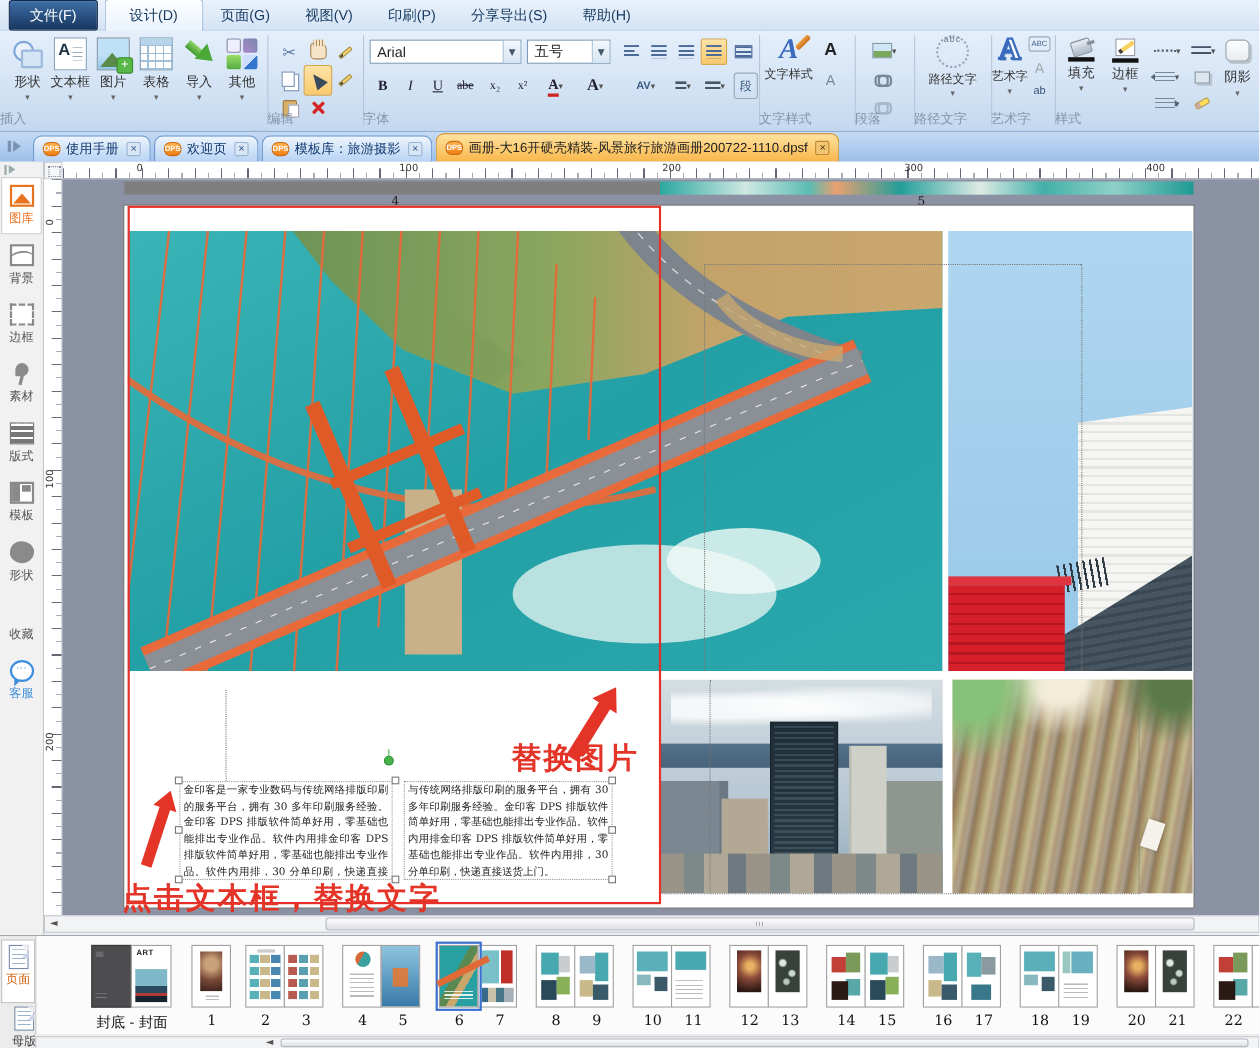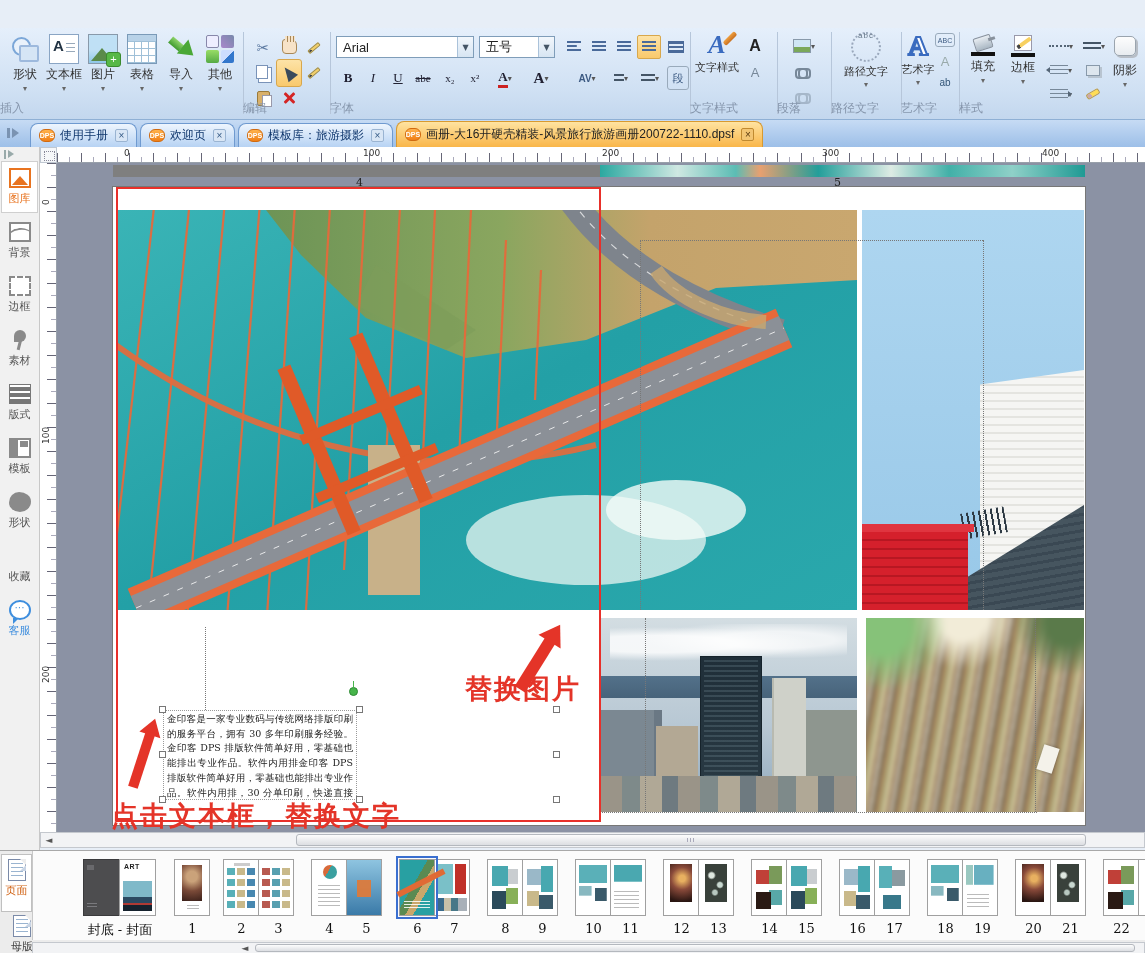--- a/index.html
+++ b/index.html
@@ -246,20 +246,29 @@
   .t-wide3:after{inset:5px 3px 6px 3px;background:linear-gradient(#68b0c0 0 0) 100% 0/70% 45% no-repeat,linear-gradient(#9ac8c0 0 0) 0 0/26% 45% no-repeat,repeating-linear-gradient(180deg,#bbb 0 1px,transparent 1px 4px) 10% 100%/80% 35% no-repeat}
   .t-photo1:after{inset:4px 6px 13px 6px;background:radial-gradient(circle at 55% 38%,#e8b060 0 12%,#8a4a3a 42%,#2a1612 88%)}
   .t-photo2:after{inset:4px 6px 13px 6px;background:radial-gradient(circle at 30% 30%,#dfe8e0 0 8%,transparent 14%),radial-gradient(circle at 68% 55%,#c8d8d0 0 9%,transparent 15%),radial-gradient(circle at 45% 75%,#b8c8c0 0 7%,transparent 12%),#39413b}
   .t-cut{border-right:none;width:30px}
 </style>
 </head>
 <body>
 
 <div id="app">
 
+  <div id="menubar">
+      <div class="menu-item file">文件(F)</div>
+      <div class="menu-item active">设计(D)</div>
+      <div class="menu-item">页面(G)</div>
+      <div class="menu-item">视图(V)</div>
+      <div class="menu-item">印刷(P)</div>
+      <div class="menu-item">分享导出(S)</div>
+      <div class="menu-item">帮助(H)</div>
+    </div>
 
   <div id="ribbon">
     <div class="rgroup" id="g-insert" style="left:0;width:243px">
       <div class="glabel">插入</div>
     <div class="bigbtn" style="left: 6px;">
           <div class="bb-icon bb-shapes"></div>
           <div class="bb-label">形状</div>
           <div class="bb-arrow">▾</div>
         </div>
         <div class="bigbtn" style="left: 45px;">
@@ -632,20 +641,21 @@
 
       <div class="photo" id="photo-mag">
         <div class="stripes"></div>
         <div class="tag"></div>
       </div>
 
       <div class="green-handle"></div>
 
       <div id="text-frame">
         <div class="tcol" id="tcol-left">金印客是一家专业数码与传统网络排版印刷的服务平台，拥有 30 多年印刷服务经验。金印客 DPS 排版软件简单好用，零基础也能排出专业作品。软件内用排金印客 DPS 排版软件简单好用，零基础也能排出专业作品。软件内用排，30 分单印刷，快递直接送货上门。金印客是一家专业数码</div>
+        <div class="tcol" id="tcol-right">与传统网络排版印刷的服务平台，拥有 30 多年印刷服务经验。金印客 DPS 排版软件简单好用，零基础也能排出专业作品。软件内用排金印客 DPS 排版软件简单好用，零基础也能排出专业作品。软件内用排，30 分单印刷，快递直接送货上门。</div>
         <div class="handle" style="left:-4px;top:-4px"></div>
         <div class="handle" style="left:193px;top:-4px"></div>
         <div class="handle" style="left:390px;top:-4px"></div>
         <div class="handle" style="left:-4px;top:41px"></div>
         <div class="handle" style="left:390px;top:41px"></div>
         <div class="handle" style="left:-4px;top:86px"></div>
         <div class="handle" style="left:193px;top:86px"></div>
         <div class="handle" style="left:390px;top:86px"></div>
       </div>
 

